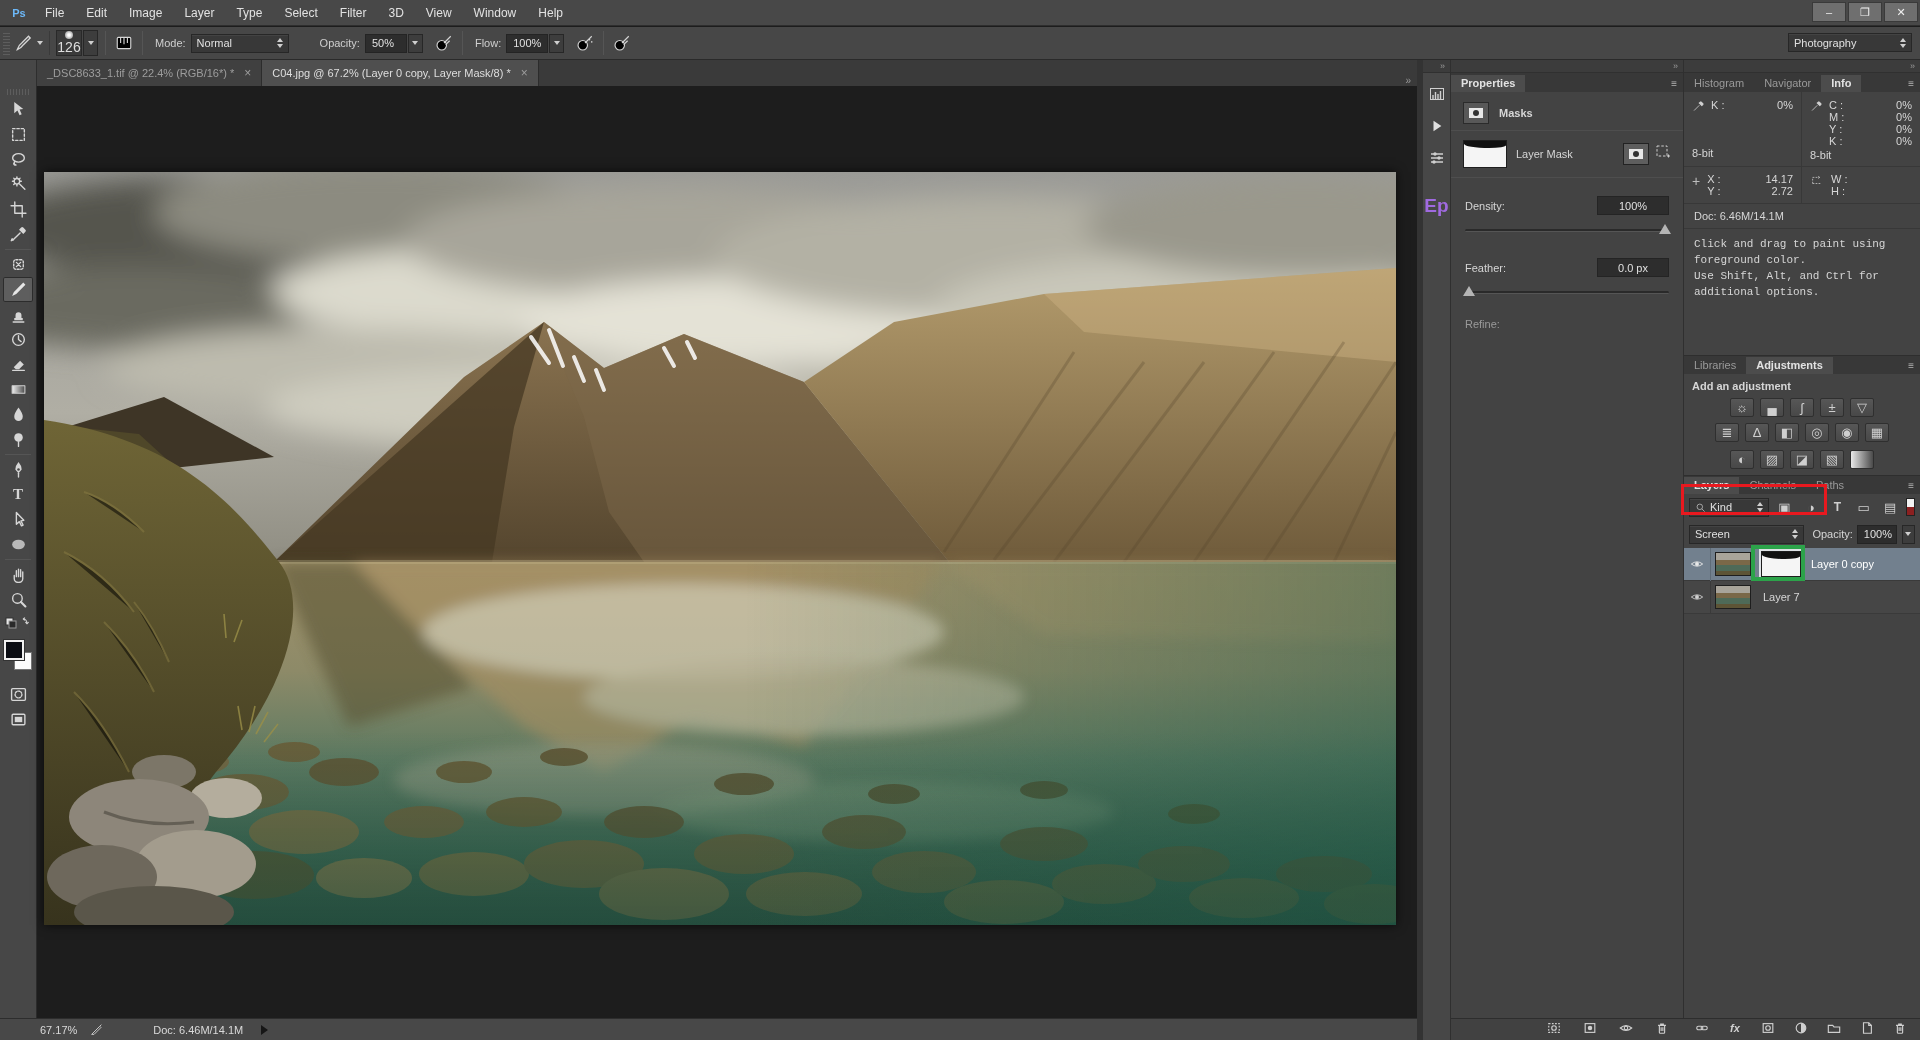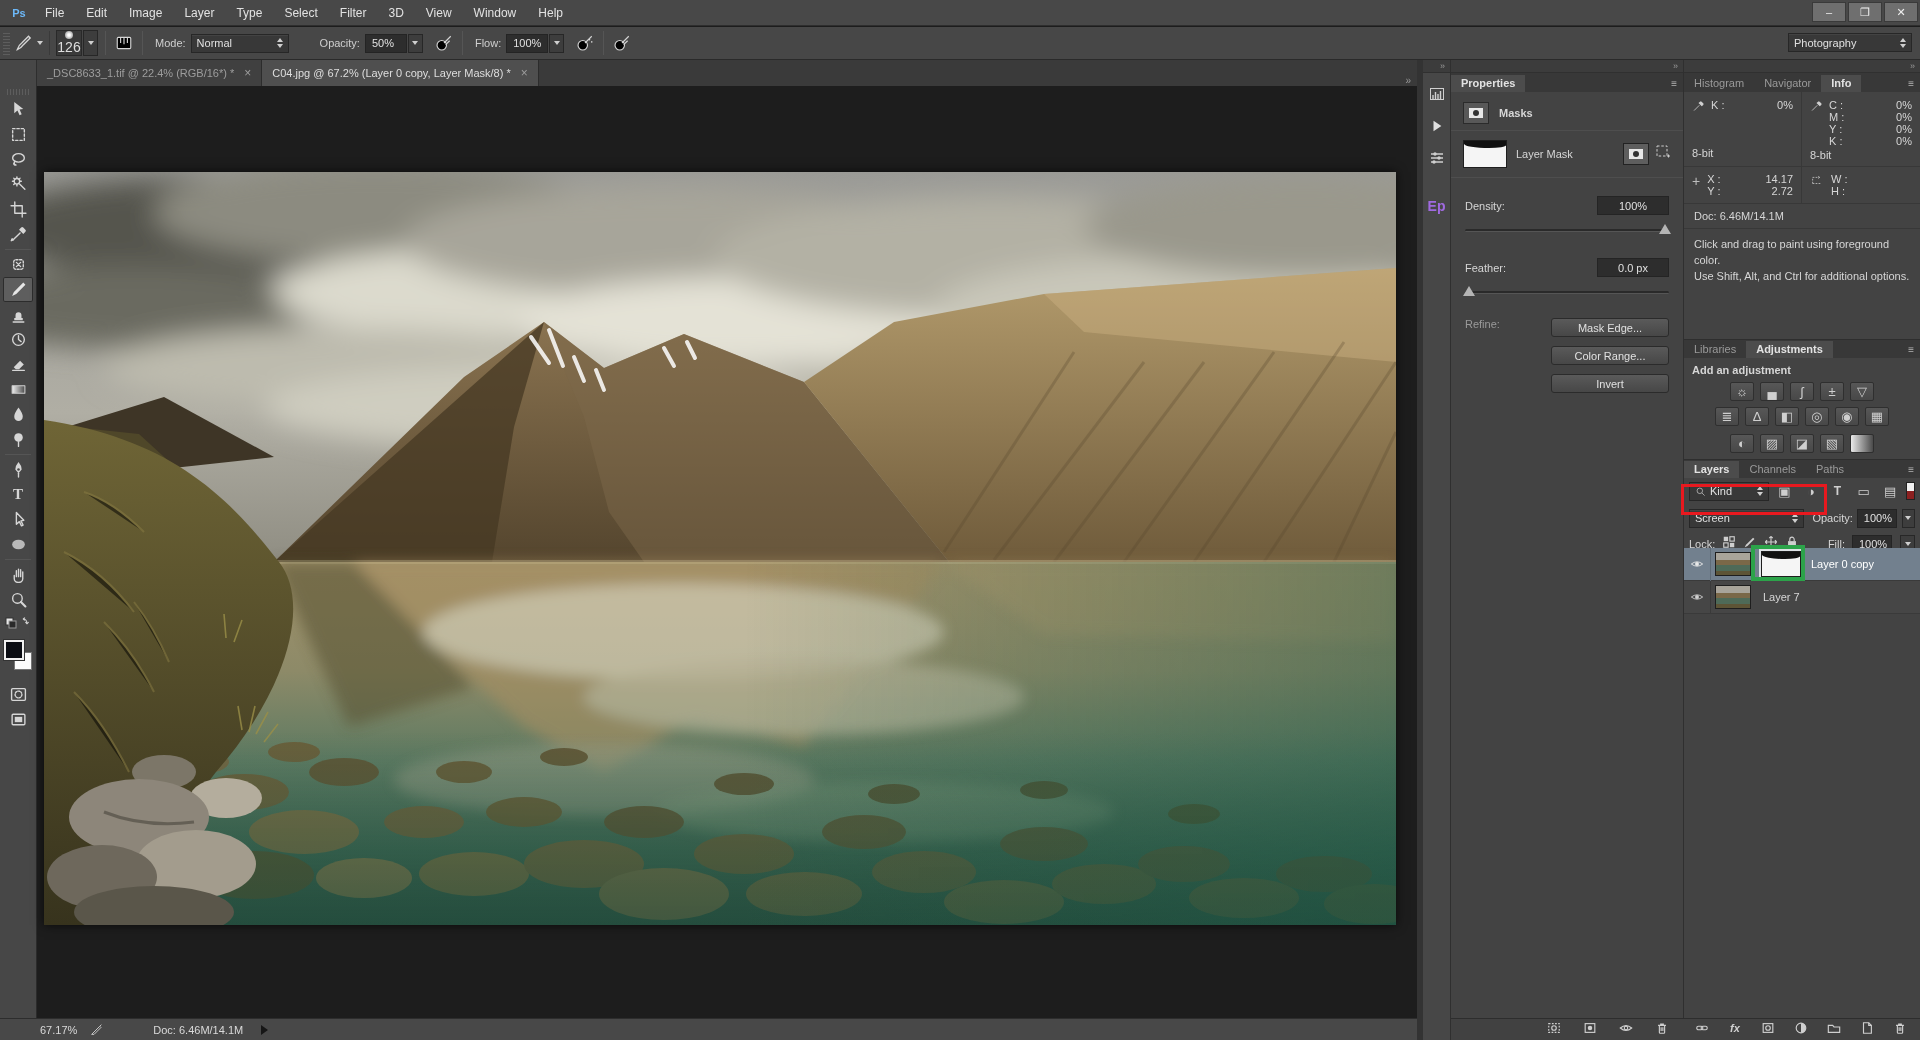--- a/index.html
+++ b/index.html
@@ -512,21 +512,21 @@
       </svg>
   </div>
   <div class="cicon">
     <svg viewBox="0 0 16 16" style="width:16px;height:16px;">
         <path d="M2 4 h12 M2 8 h12 M2 12 h12" stroke="#d0d0d0" stroke-width="1.3"></path>
         <circle cx="6" cy="4" r="1.7" fill="#d0d0d0"></circle>
         <circle cx="10" cy="8" r="1.7" fill="#d0d0d0"></circle>
         <circle cx="5" cy="12" r="1.7" fill="#d0d0d0"></circle>
       </svg>
   </div>
-  <div class="cicon" style="color:#a06ae0;font-weight:bold;font-size:14px;margin-top:26px;">Ep</div>
+  <div class="cicon" style="color:#a06ae0;font-weight:bold;font-size:19px;margin-top:26px;">Ep</div>
 </div>
 
 <div class="abs" id="properties-panel">
   <div class="chevbar">»</div>
   <div class="ptabs">
     <div class="ptab on">Properties</div>
     <div class="pmenu">≡</div>
   </div>
   <div style="padding:10px 12px 6px; display:flex; align-items:center; gap:10px;">
     <div style="width:26px;height:22px;background:#585858;border:1px solid #2b2b2b;display:flex;align-items:center;justify-content:center;">
@@ -568,25 +568,20 @@
     <span class="small">Feather:</span>
     <div class="valbox" style="margin-left:auto;width:72px;justify-content:center;">
         <span>0.0 px</span>
       </div>
   </div>
   <div class="slider-track" style="margin:14px 14px 0;">
     <div class="slider-handle" style="left:-2px;"></div>
   </div>
   <div style="padding:24px 14px 0; display:flex; align-items:flex-start;">
     <span class="small dim">Refine:</span>
-    <div style="margin-left:auto;display:flex;flex-direction:column;gap:9px;">
-      <div class="prop-btn">Mask Edge...</div>
-      <div class="prop-btn">Color Range...</div>
-      <div class="prop-btn">Invert</div>
-    </div>
   </div>
   <div id="bottombar-props" style="left:0;width:233px;gap:12px;padding-right:10px;">
     <div class="bb">
         <svg viewBox="0 0 16 16">
           <rect x="2" y="3" width="12" height="10" stroke-dasharray="2 1.6"></rect>
           <circle cx="8" cy="8" r="2.6"></circle>
         </svg>
       </div>
     <div class="bb">
         <svg viewBox="0 0 16 16">
@@ -675,21 +670,21 @@
       <span><svg viewBox="0 0 16 16" style="width:14px;height:14px;">
             <path d="M3 12 V5 M3 5 h8 M11 5 l-2-1.5 M11 5 l-2 1.5 M3 12 h9" stroke="#bdbdbd" fill="none" stroke-dasharray="2 1.4"></path>
           </svg></span>
       <div style="flex:1;">
         <div class="small">W :</div>
         <div class="small">H :</div>
       </div>
     </div>
   </div>
   <div class="small" style="padding:6px 10px; border-bottom:1px solid #383838;">Doc: 6.46M/14.1M</div>
-  <div class="small" style="padding:8px 10px 0; line-height:1.45;">
+  <div class="small" style="padding:8px 10px 0; line-height:1.45;font-family:Liberation Mono, monospace;">
     <div>Click and drag to paint using foreground color.</div>
     <div>Use Shift, Alt, and Ctrl for additional options.</div>
   </div>
 
   <div class="ptabs" style="margin-top:54px; border-top:1px solid #2e2e2e;">
     <div class="ptab">Libraries</div>
     <div class="ptab on">Adjustments</div>
     <div class="pmenu">≡</div>
   </div>
   <div class="small" style="padding:6px 8px 4px; font-weight:bold;">Add an adjustment</div>

